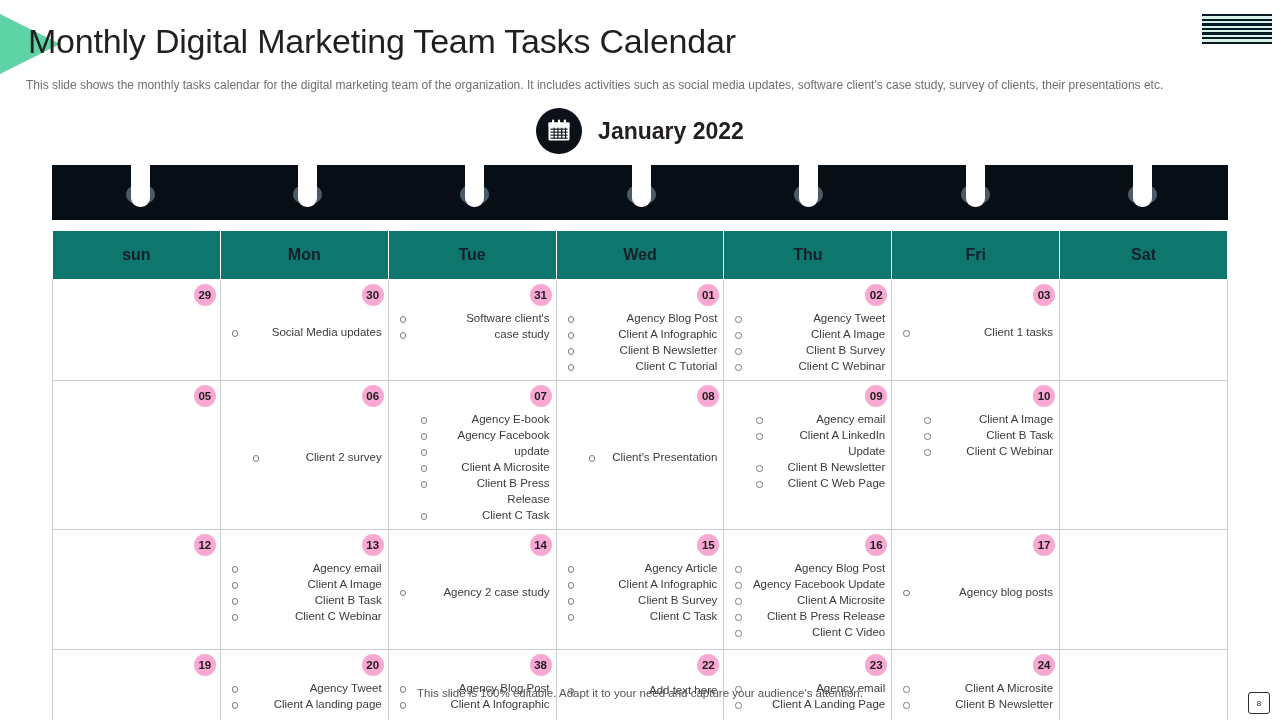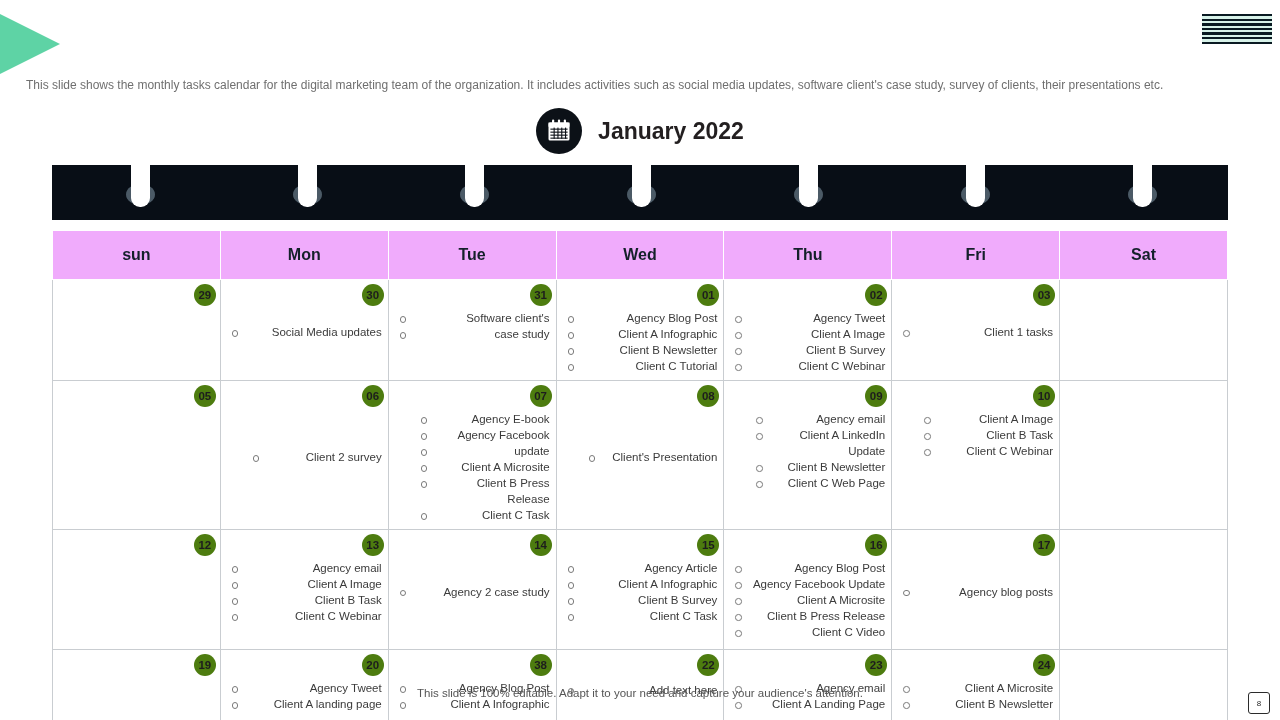--- a/index.html
+++ b/index.html
@@ -76,41 +76,41 @@
   }
 
   
   .cal {
     position: absolute; left: 52px; top: 230px;
     width: 1176px;
     border-collapse: collapse;
     table-layout: fixed;
   }
   .cal th {
-    background: #f0abfc;
+    background: #0f766e;
     border: 1px solid #ffffff;
     height: 49px;
     font-size: 16px; font-weight: bold; color: #14202a;
   }
   .cal td {
     border: 1px solid #c9cdd1;
     vertical-align: top;
     background: #ffffff;
     position: relative;
     padding: 6px 6px 6px 8px;
   }
   .r1 td { height: 78px; }
   .r2 td { height: 120px; padding-left: 29px; }
   .r3 td { height: 120px; }
   .r4 td { height: 76px; }
 
   .daynum {
     position: absolute; top: 4px; right: 4px;
     width: 22px; height: 22px; border-radius: 50%;
-    background: #4d7c0f;
+    background: #f9a8d4;
     color: #1d1d1d; font-size: 11.5px; font-weight: bold;
     display: flex; align-items: center; justify-content: center;
   }
   .tasks {
     list-style: none;
     font-size: 11.5px; color: #3b3b3b; line-height: 16px;
     margin-top: 2px;
   }
   .tasks li {
     position: relative; padding-left: 17px; text-align: right;
@@ -137,20 +137,21 @@
     display: flex; align-items: center; justify-content: center;
   }
   .page-badge .num { font-size: 8px; color: #2b2b2b; }
 </style>
 </head>
 <body>
 
 <div class="slide">
 
   <div class="title-arrow"></div>
+  <div class="page-title">Monthly Digital Marketing Team Tasks Calendar</div>
   <div class="subtitle">This slide shows the monthly tasks calendar for the digital marketing team of the organization. It includes activities such as social media  updates, software client's case study, survey of clients, their presentations etc.</div>
   <div class="logo-block"></div>
 
   <div class="month-row">
     <div class="month-icon">
       <svg width="26" height="26" viewBox="0 0 26 26" aria-hidden="true">
         <rect x="2.5" y="4.5" width="21" height="18" rx="1.6" fill="#ffffff"></rect>
         <rect x="2.5" y="4.5" width="21" height="4.2" fill="#ffffff"></rect>
         <rect x="6" y="1.6" width="2.2" height="4.6" rx="1" fill="#ffffff"></rect>
         <rect x="11.9" y="1.6" width="2.2" height="4.6" rx="1" fill="#ffffff"></rect>

